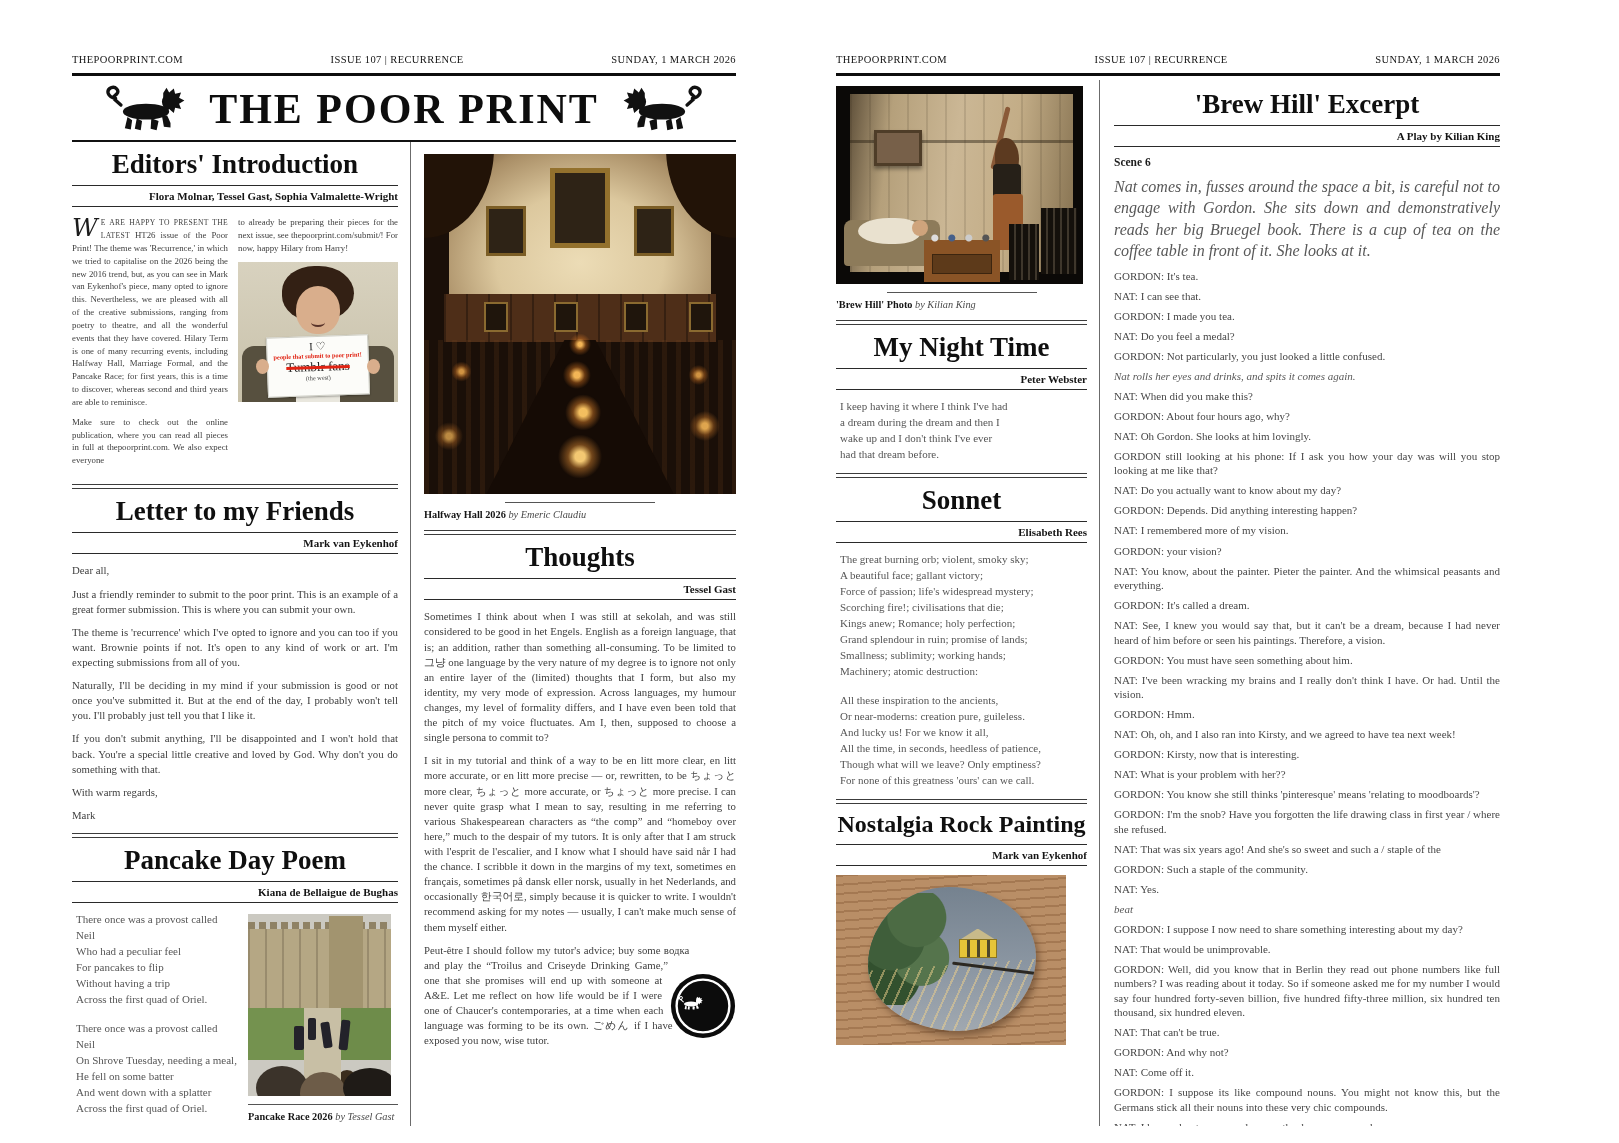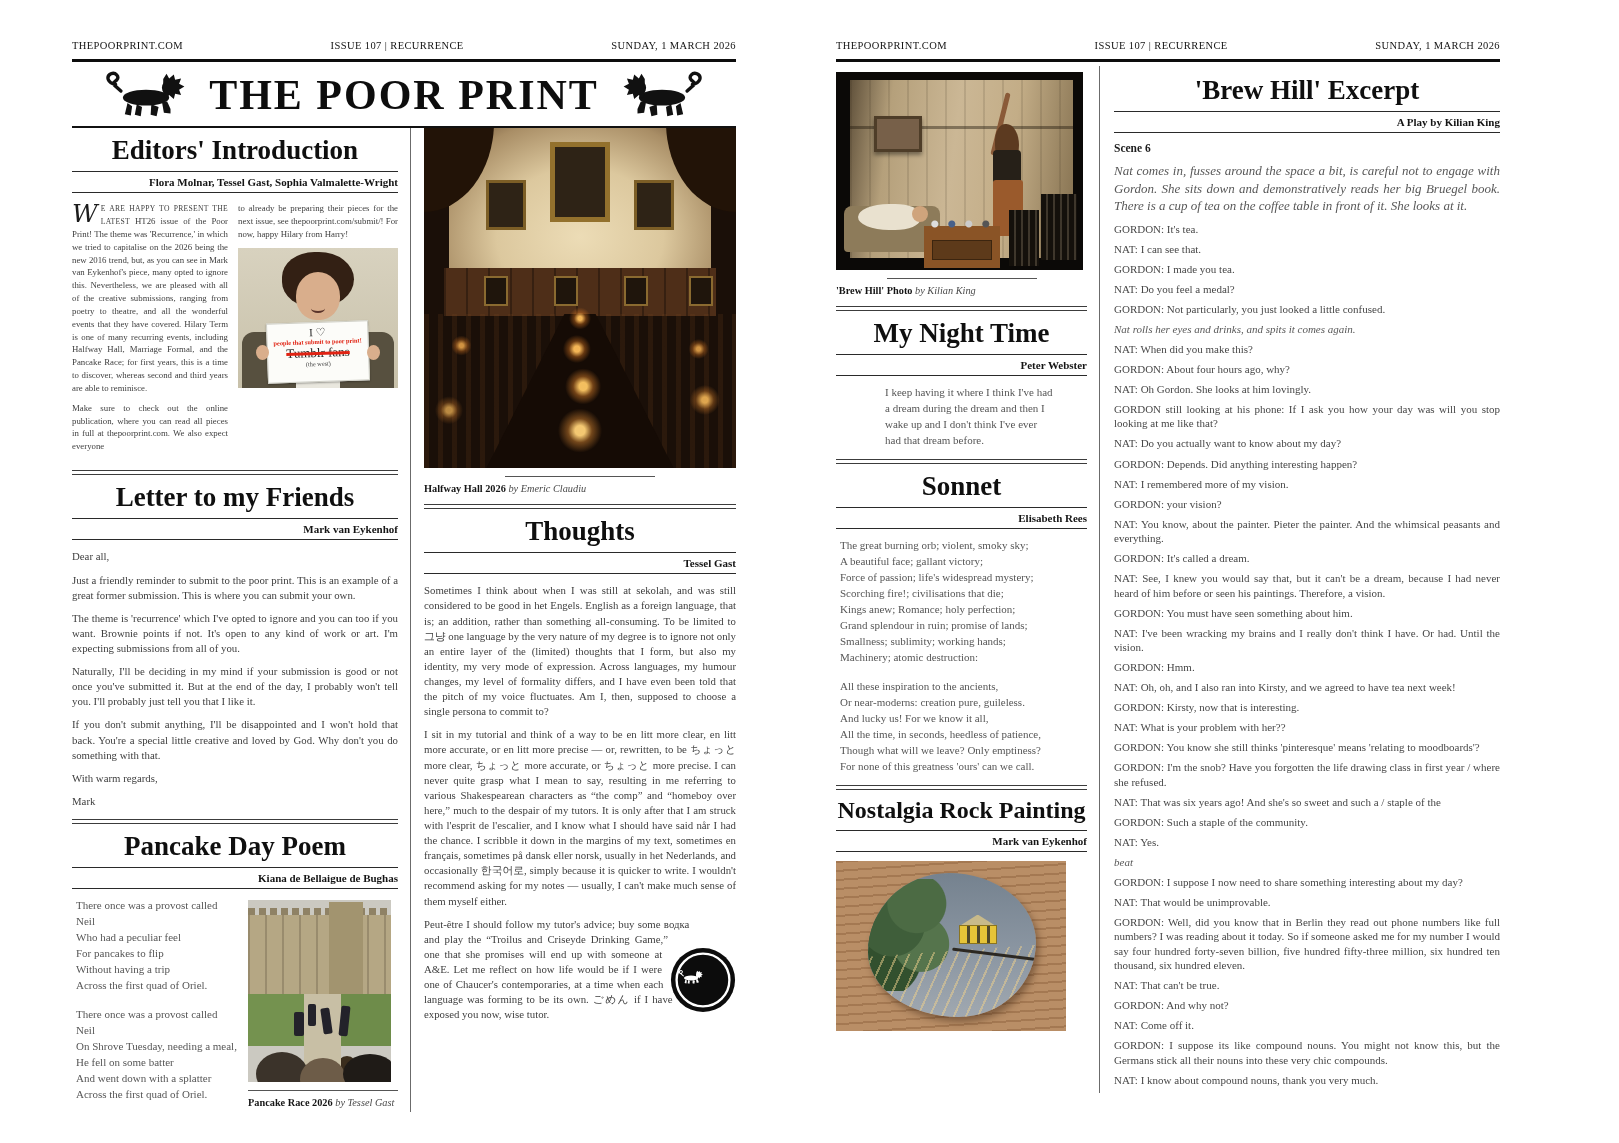--- a/index.html
+++ b/index.html
@@ -1,28 +1,28 @@
 <!DOCTYPE html>
 <html><head>
 <meta charset="utf-8">
 <style>
   html,body{margin:0;padding:0;}
   body{width:1619px;height:1143px;background:#ffffff;font-family:"Liberation Serif", serif;color:#3e3e3e;overflow:hidden;position:relative;}
-  .page{position:absolute;top:40px;height:1072px;overflow:hidden;}
+  .page{position:absolute;top:54px;height:1072px;overflow:hidden;}
   #page1{left:72px;width:664px;}
   #page2{left:836px;width:664px;}
   .pheader{display:flex;justify-content:space-between;align-items:baseline;font-size:10.5px;letter-spacing:.4px;color:#141414;padding-bottom:8px;border-bottom:3px solid #0d0d0d;}
   .masthead{display:flex;align-items:center;justify-content:center;gap:18px;padding:9px 0 7px;border-bottom:2px solid #111;}
   .masthead-title{font-size:42px;font-weight:bold;letter-spacing:2px;color:#0d0d0d;line-height:1;white-space:nowrap;}
   .lion{width:86px;height:48px;color:#111;}
   .lion.flip{transform:scaleX(-1);}
   .cols{display:flex;align-items:stretch;}
   .vdiv{width:1px;background:#6b6b6b;}
   #page1 .col-a{width:338px;padding:4px 12px 0 0;box-sizing:border-box;}
-  #page1 .col-b{flex:1;padding:0 0 0 13px;box-sizing:border-box;}
+  #page1 .col-b{flex:1;padding:12px 0 0 13px;box-sizing:border-box;}
   #page2 .col-a{width:263px;padding:6px 12px 0 0;box-sizing:border-box;}
   #page2 .col-b{flex:1;padding:6px 0 0 14px;box-sizing:border-box;}
   .art-title{text-align:center;font-weight:bold;color:#0f0f0f;font-size:27px;line-height:1.05;margin:4px 0 7px;}
   .art-title.small{font-size:24px;}
   .author-block{border-top:1px solid #2a2a2a;border-bottom:1px solid #2a2a2a;margin-bottom:9px;}
   .author{text-align:right;font-weight:bold;font-size:11px;color:#141414;padding:4px 0;}
   .sep{height:3px;border-top:1px solid #3c3c3c;border-bottom:1px solid #3c3c3c;margin:10px 0 8px;}
   .body-p{font-size:10.8px;line-height:1.4;text-align:justify;color:#3e3e3e;margin:0 0 8px;}
   .intro-cols{display:flex;gap:10px;}
   .intro-col{flex:1;font-size:8.8px;line-height:1.46;text-align:justify;color:#3e3e3e;}
@@ -32,21 +32,21 @@
   .pline{font-size:11px;line-height:1.45;color:#565656;min-height:4px;}
   .pline:empty{height:13px;}
   .poem-pad{padding-left:4px;}
   .caption{text-align:left;font-size:10.3px;color:#222;}
   .cap-rule{width:150px;margin:8px auto 6px;border-top:1px solid #555;}
   .cap-bold{font-weight:bold;color:#151515;}
   .cap-by{font-style:italic;color:#4a4a4a;}
   .scene{font-weight:bold;font-size:11.5px;color:#1d1d1d;margin:3px 0 8px;}
   .play-line{font-size:11px;line-height:1.32;color:#474747;margin:0 0 5.5px;text-align:justify;}
   .play-line.direction{font-style:italic;color:#585858;}
-  .opening{font-style:italic;font-size:13px;line-height:1.32;color:#585858;margin:0 0 8px;text-align:justify;}
+  .opening{font-style:italic;font-size:16px;line-height:1.32;color:#585858;margin:0 0 8px;text-align:justify;}
 
   
   .photo{position:relative;overflow:hidden;}
   
   .ph-harry{width:160px;height:140px;background:linear-gradient(#d8d2bf,#c8c1aa);}
   .harry-body{position:absolute;bottom:0;left:4px;right:4px;height:56px;background:#57503f;border-radius:12px 12px 0 0;}
   .harry-shirt{position:absolute;bottom:0;left:50%;transform:translateX(-50%);width:44px;height:50px;background:#e9e7de;}
   .harry-hair{position:absolute;left:50%;top:4px;transform:translateX(-50%);width:72px;height:56px;background:#332014;border-radius:48% 52% 55% 50%;}
   .harry-face{position:absolute;left:50%;top:24px;transform:translateX(-50%);width:44px;height:48px;background:#d9ae8c;border-radius:50% 50% 46% 46%;}
   .harry-smile{position:absolute;left:50%;top:56px;transform:translateX(-50%);width:14px;height:7px;border-bottom:2px solid #5a342a;border-radius:50%;}
@@ -342,21 +342,21 @@
       <div class="cap-rule"></div>
       <div class="caption"><span class="cap-bold">'Brew Hill' Photo</span><span class="cap-by"> by Kilian King</span></div>
 
       <div class="sep"></div>
 
       <div>
         <div class="art-title">My Night Time</div>
         <div class="author-block">
             <div class="author">Peter Webster</div>
           </div>
-        <div class="poem-pad" style="line-height:1.8;margin-left:45px;">
+        <div class="poem-pad" style="line-height:1.8;">
             <div class="pline">I keep having it where I think I've had</div>
             <div class="pline">a dream during the dream and then I</div>
             <div class="pline">wake up and I don't think I've ever</div>
             <div class="pline">had that dream before.</div>
           </div>
       </div>
 
       <div class="sep"></div>
 
       <div>

